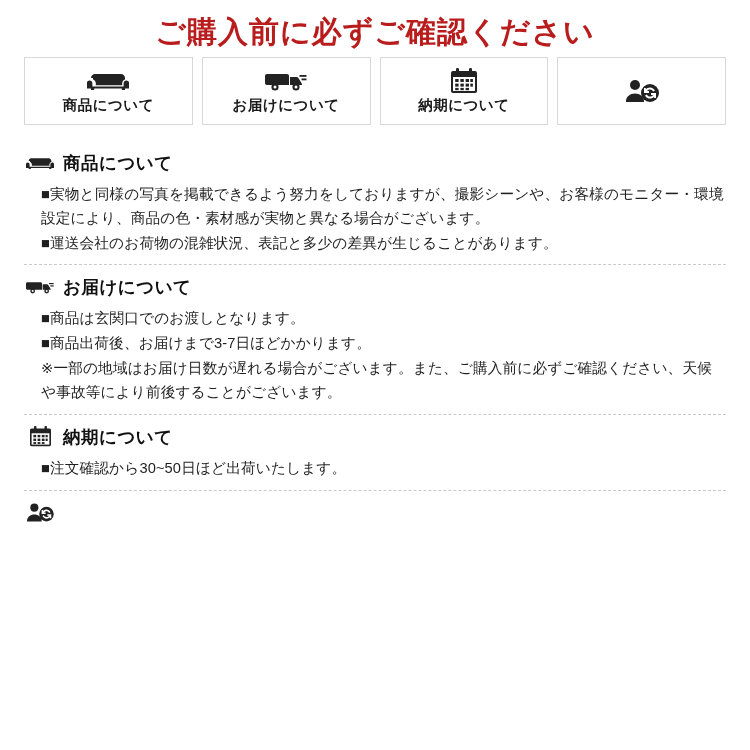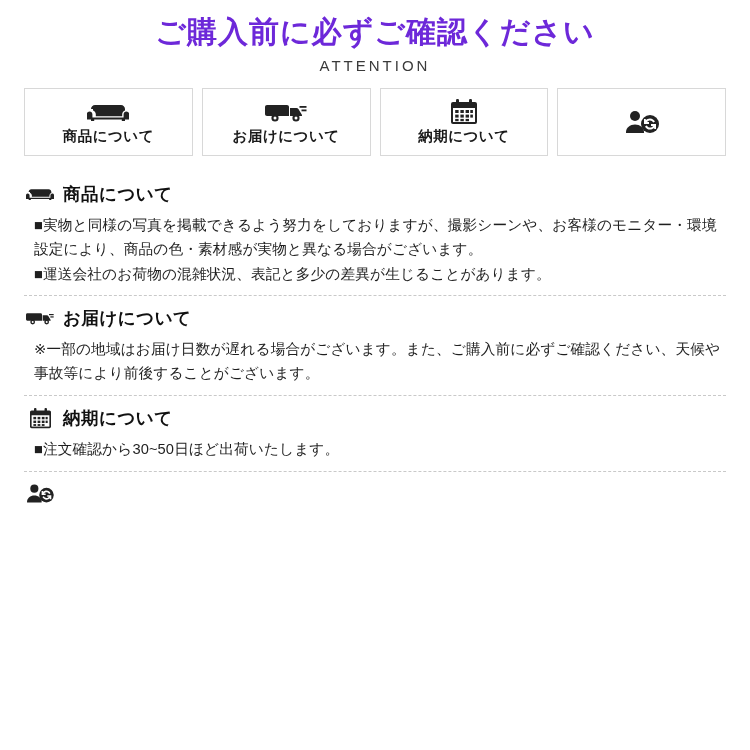--- a/index.html
+++ b/index.html
@@ -22,21 +22,21 @@
     position: relative;
   }
 
   
   .title {
     text-align: center;
     font-size: 30px;
     font-weight: 700;
     letter-spacing: 1px;
     margin: 12px 0 4px 0;
-    color: #6d28d9;
+    color: #b91c1c;
   }
   .subtitle {
     text-align: center;
     font-size: 15px;
     letter-spacing: 3px;
     color: #3a3a3a;
     margin: 0 0 14px 0;
   }
 
   
@@ -95,31 +95,30 @@
   .sec-title {
     font-size: 17.5px;
     font-weight: 700;
     letter-spacing: 0.5px;
     color: #111111;
   }
   .line {
     font-size: 14.7px;
     line-height: 1.62;
     color: #1f1f1f;
-    margin: 0 0 1px 10px;
+    margin: 0 0 1px 17px;
     letter-spacing: 0.1px;
   }
 </style>
 </head>
 <body>
 
 <div class="page">
 
   <div class="title">ご購入前に必ずご確認ください</div>
-  <div class="subtitle">ATTENTION</div>
 
   <div class="cards">
 
     <div class="card">
       <span class="c-icon">
         <svg width="42" height="24" viewBox="0 0 42 24" aria-hidden="true">
           <path fill="#222" d="M4 9c0-2.2 1.8-4 4-4h26c2.2 0 4 1.8 4 4v1.4c-1.6.5-2.8 2-2.8 3.8v2H8.8v-2c0-1.8-1.2-3.3-2.8-3.8V9z"></path>
           <path fill="#222" d="M2.6 11.4c1.6 0 2.8 1.3 2.8 2.9v3.3h31.2v-3.3c0-1.6 1.2-2.9 2.8-2.9s2.8 1.3 2.8 2.9v5.1H38v1.6h-3.2v-1.6H7.2v1.6H4v-1.6H-.2v-5.1c0-1.6 1.2-2.9 2.8-2.9z" transform="translate(0,0)"></path>
         </svg>
       </span>
@@ -204,20 +203,22 @@
           <circle cx="10" cy="18" r="3.6" fill="#222"></circle>
           <circle cx="31" cy="18" r="3.6" fill="#222"></circle>
           <circle cx="10" cy="18" r="1.5" fill="#fff"></circle>
           <circle cx="31" cy="18" r="1.5" fill="#fff"></circle>
           <rect x="34.5" y="6" width="7" height="1.8" fill="#222"></rect>
           <rect x="36.5" y="9.5" width="5" height="1.8" fill="#222"></rect>
         </svg>
       </span>
       <span class="sec-title">お届けについて</span>
     </div>
+    <p class="line">■商品は玄関口でのお渡しとなります。</p>
+    <p class="line">■商品出荷後、お届けまで3-7日ほどかかります。</p>
     <p class="line">※一部の地域はお届け日数が遅れる場合がございます。また、ご購入前に必ずご確認ください、天候や事故等により前後することがございます。</p>
   </div>
 
   <div class="section">
     <div class="sec-head">
       <span class="s-icon">
         <svg width="23" height="21" viewBox="0 0 28 26" aria-hidden="true">
           <rect x="1" y="3" width="26" height="22" rx="2" fill="#222"></rect>
           <rect x="3" y="9" width="22" height="14" fill="#fff"></rect>
           <rect x="6" y="0" width="3" height="6" rx="1.2" fill="#222"></rect>

